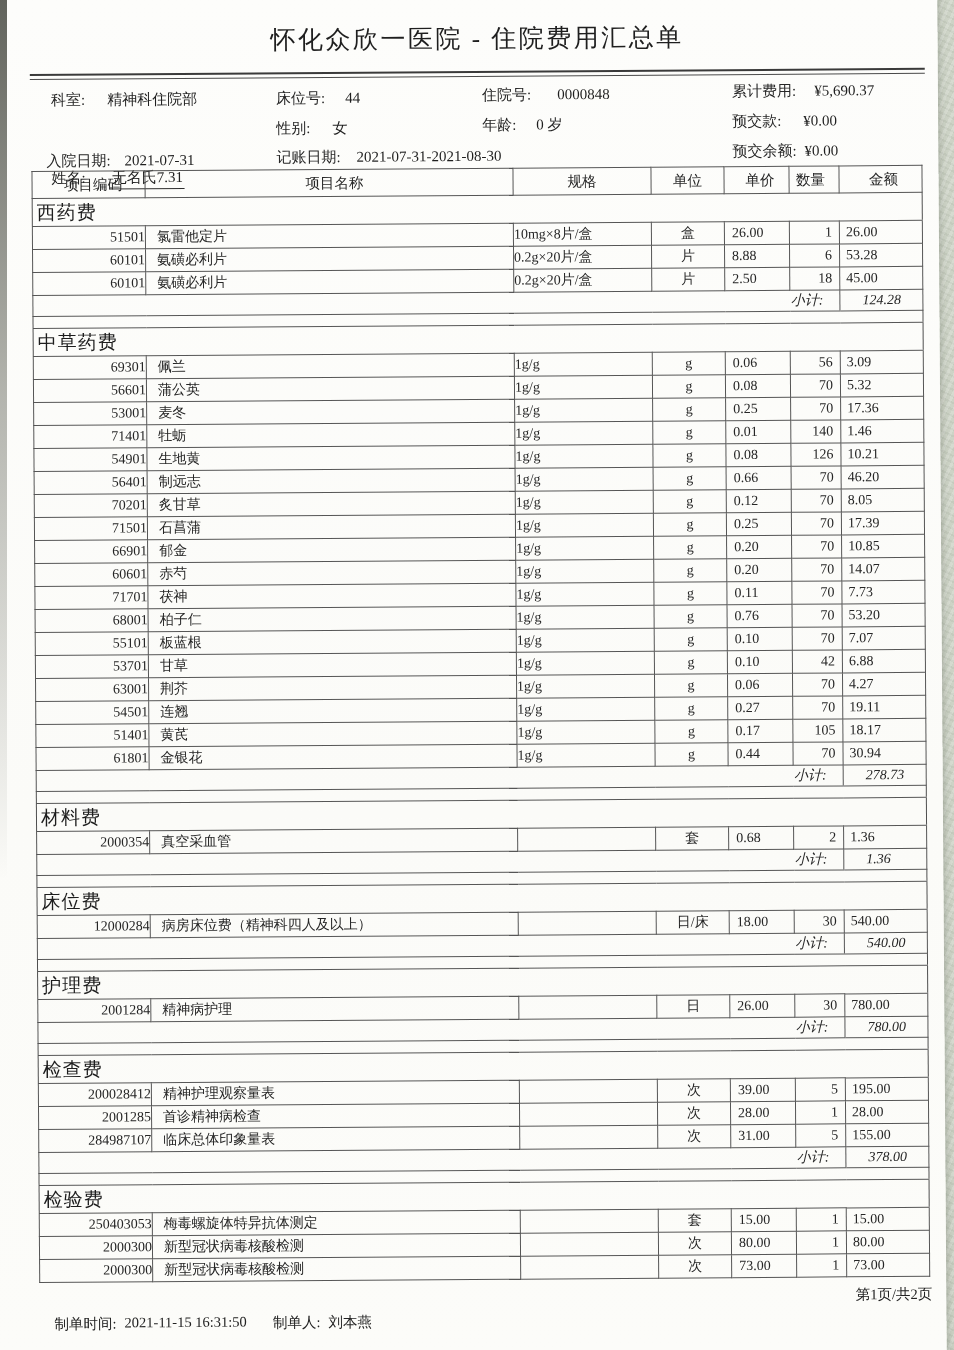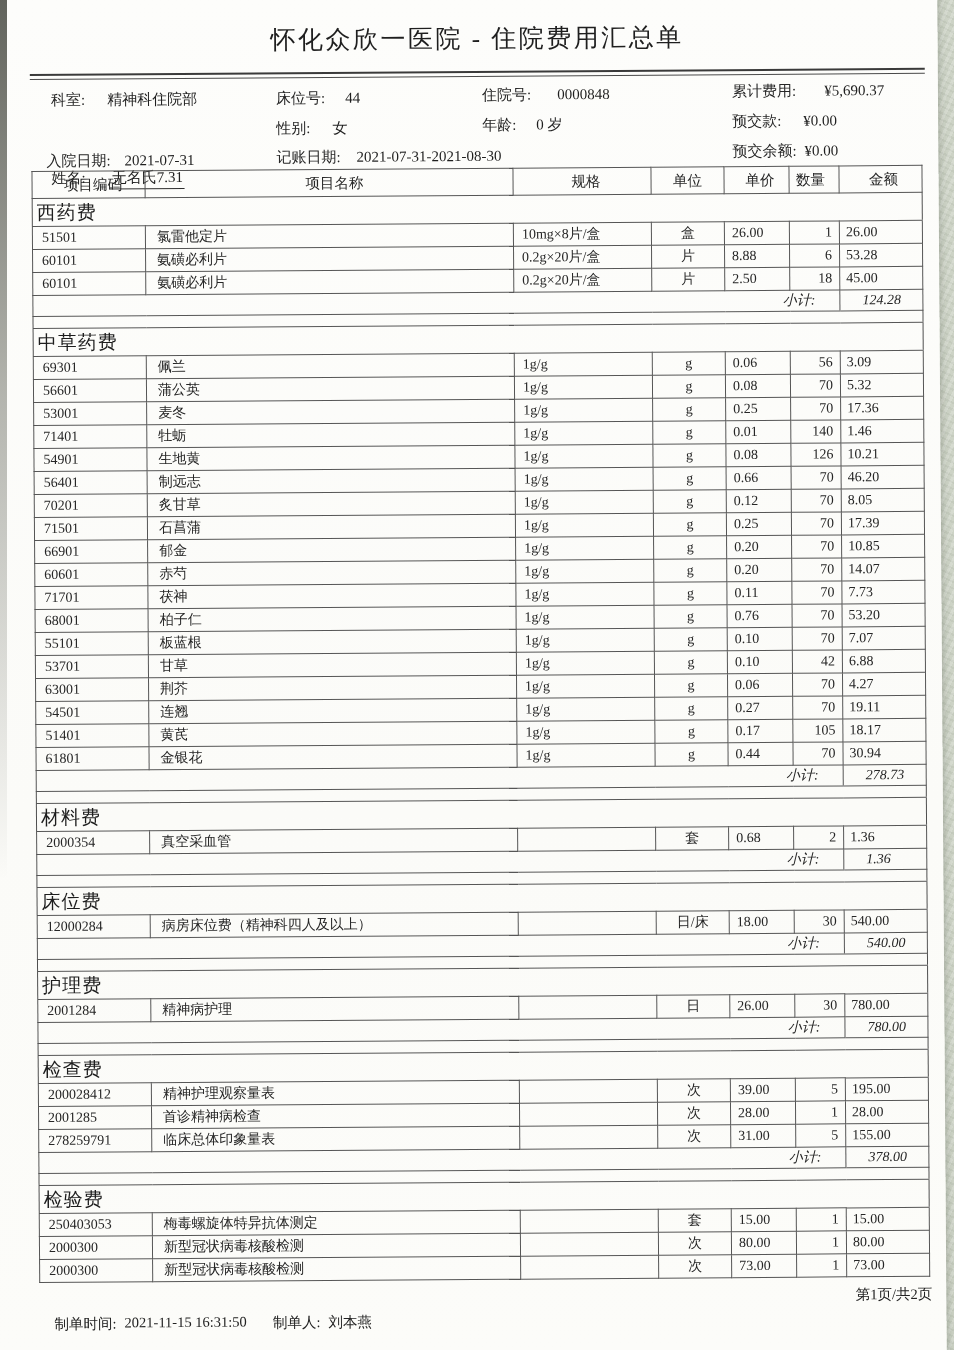--- a/index.html
+++ b/index.html
@@ -41,35 +41,35 @@
 
   .fee-table {
     position:absolute; top:176px; left:41px; width:890px;
     border-collapse:collapse; table-layout:fixed;
     font-size:14px; color:#262626;
     border:1px solid #4f4f4f;
   }
   .fee-table th, .fee-table td { border:1px solid #565656; overflow:hidden; white-space:nowrap; }
   .fee-table th { height:27px; font-weight:400; font-size:14.5px; text-align:center; }
   tr.item td { height:23px; vertical-align:middle; }
-  .c0 { text-align:left; padding-left:9px; }
+  .c0 { text-align:right; padding-left:9px; }
   .c1 { text-align:left; padding-left:11px; }
-  .c2 { text-align:left; padding-left:8px; }
+  .c2 { text-align:left; padding-left:0; }
   .c3 { text-align:center; }
   .c4 { text-align:left; padding-left:7px; }
   .c5 { text-align:right; padding-right:7px; }
   .c6 { text-align:left; padding-left:6px; }
   tr.sec td {
     height:28px; font-size:19px; letter-spacing:1px; padding-left:4px;
     border-left:none; border-right:none; text-align:left; color:#1d1d1d;
   }
   tr.spacer td { height:12px; border-left:none; border-right:none; border-top:none; }
   tr.subtotal td { height:21px; font-style:italic; }
   td.st-blank { border-right:none; }
-  td.st-label { border-left:none; border-right:none; text-align:right; padding-right:24px; font-size:14px; }
+  td.st-label { border-left:none; border-right:none; text-align:right; padding-right:16px; font-size:14px; }
   td.st-amount { border-left:1px solid #565656; text-align:left; padding-left:22px; }
 
   .page-indicator {
     position:absolute; top:1296px; left:41px; width:893px; text-align:right;
     font-size:14.5px; color:#222;
   }
   .footer-left {
     position:absolute; top:1320px; left:56px; font-size:14.5px; display:flex; gap:8px;
     color:#222; white-space:nowrap;
   }
@@ -91,21 +91,21 @@
     <div class="f" style="left:286px; top:96px;">
       <span class="lbl">床位号:</span>
       <span class="val" style="margin-left:20px;">44</span>
     </div>
     <div class="f" style="left:492px; top:94px;">
       <span class="lbl">住院号:</span>
       <span class="val" style="margin-left:26px;">0000848</span>
     </div>
     <div class="f" style="left:742px; top:92px;justify-content:flex-end;">
       <span class="lbl">累计费用:</span>
-      <span class="val" style="margin-left:28px;">¥5,690.37</span>
+      <span class="val" style="margin-left:18px;">¥5,690.37</span>
     </div>
 
     <div class="f" style="left:61px; top:126px;">
       <span class="lbl">姓名:</span>
       <span class="val val-underline" style="margin-left:24px;margin-top:48px;">无名氏7.31</span>
     </div>
     <div class="f" style="left:286px; top:126px;">
       <span class="lbl">性别:</span>
       <span class="val" style="margin-left:22px;">女</span>
     </div>
@@ -449,21 +449,21 @@
           <tr class="item">
             <td class="c0">2001285</td>
             <td class="c1">首诊精神病检查</td>
             <td class="c2"></td>
             <td class="c3">次</td>
             <td class="c4">28.00</td>
             <td class="c5">1</td>
             <td class="c6">28.00</td>
           </tr>
           <tr class="item">
-            <td class="c0">278259791</td>
+            <td class="c0">284987107</td>
             <td class="c1">临床总体印象量表</td>
             <td class="c2"></td>
             <td class="c3">次</td>
             <td class="c4">31.00</td>
             <td class="c5">5</td>
             <td class="c6">155.00</td>
           </tr>
           <tr class="subtotal">
             <td class="st-blank" colspan="4"></td>
             <td class="st-label" colspan="2">小计:</td>

